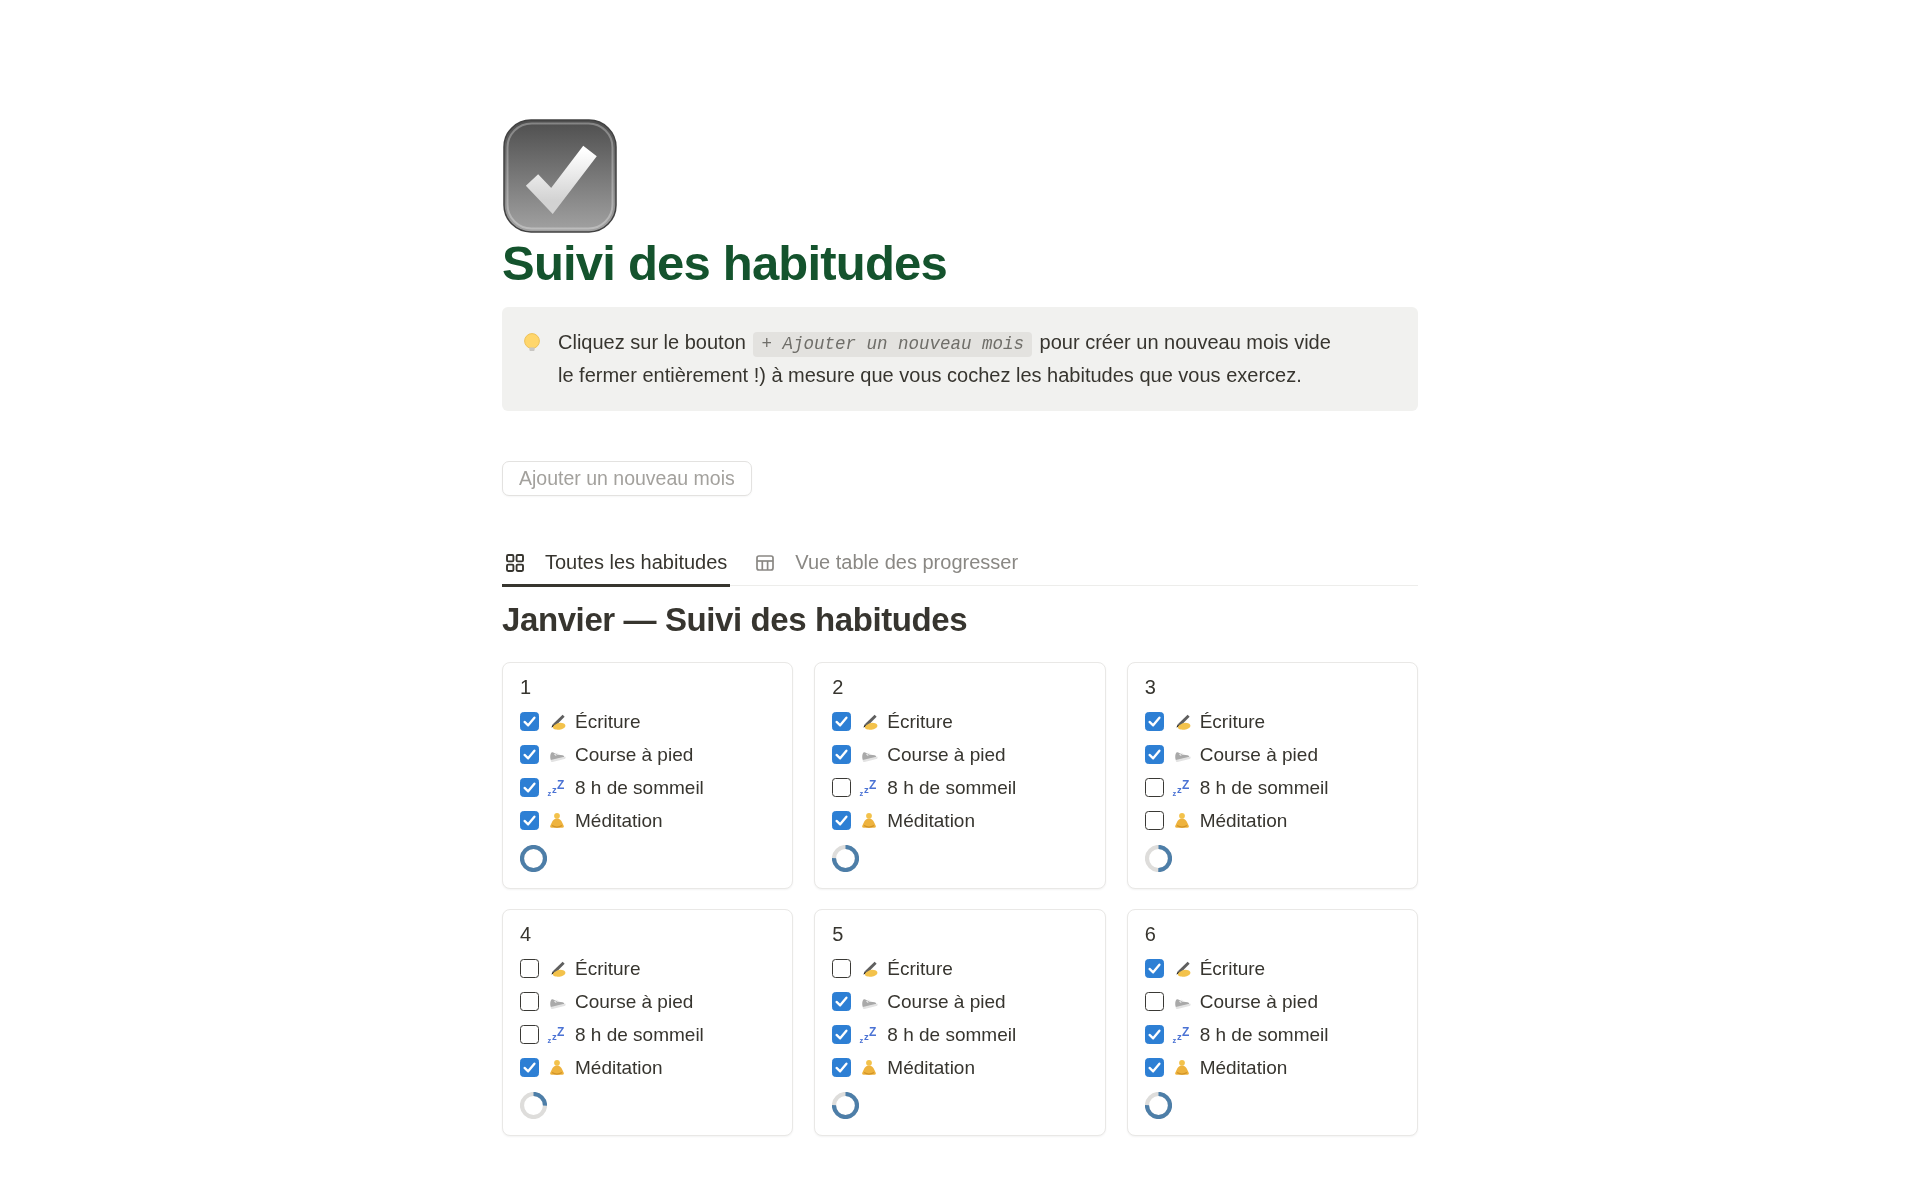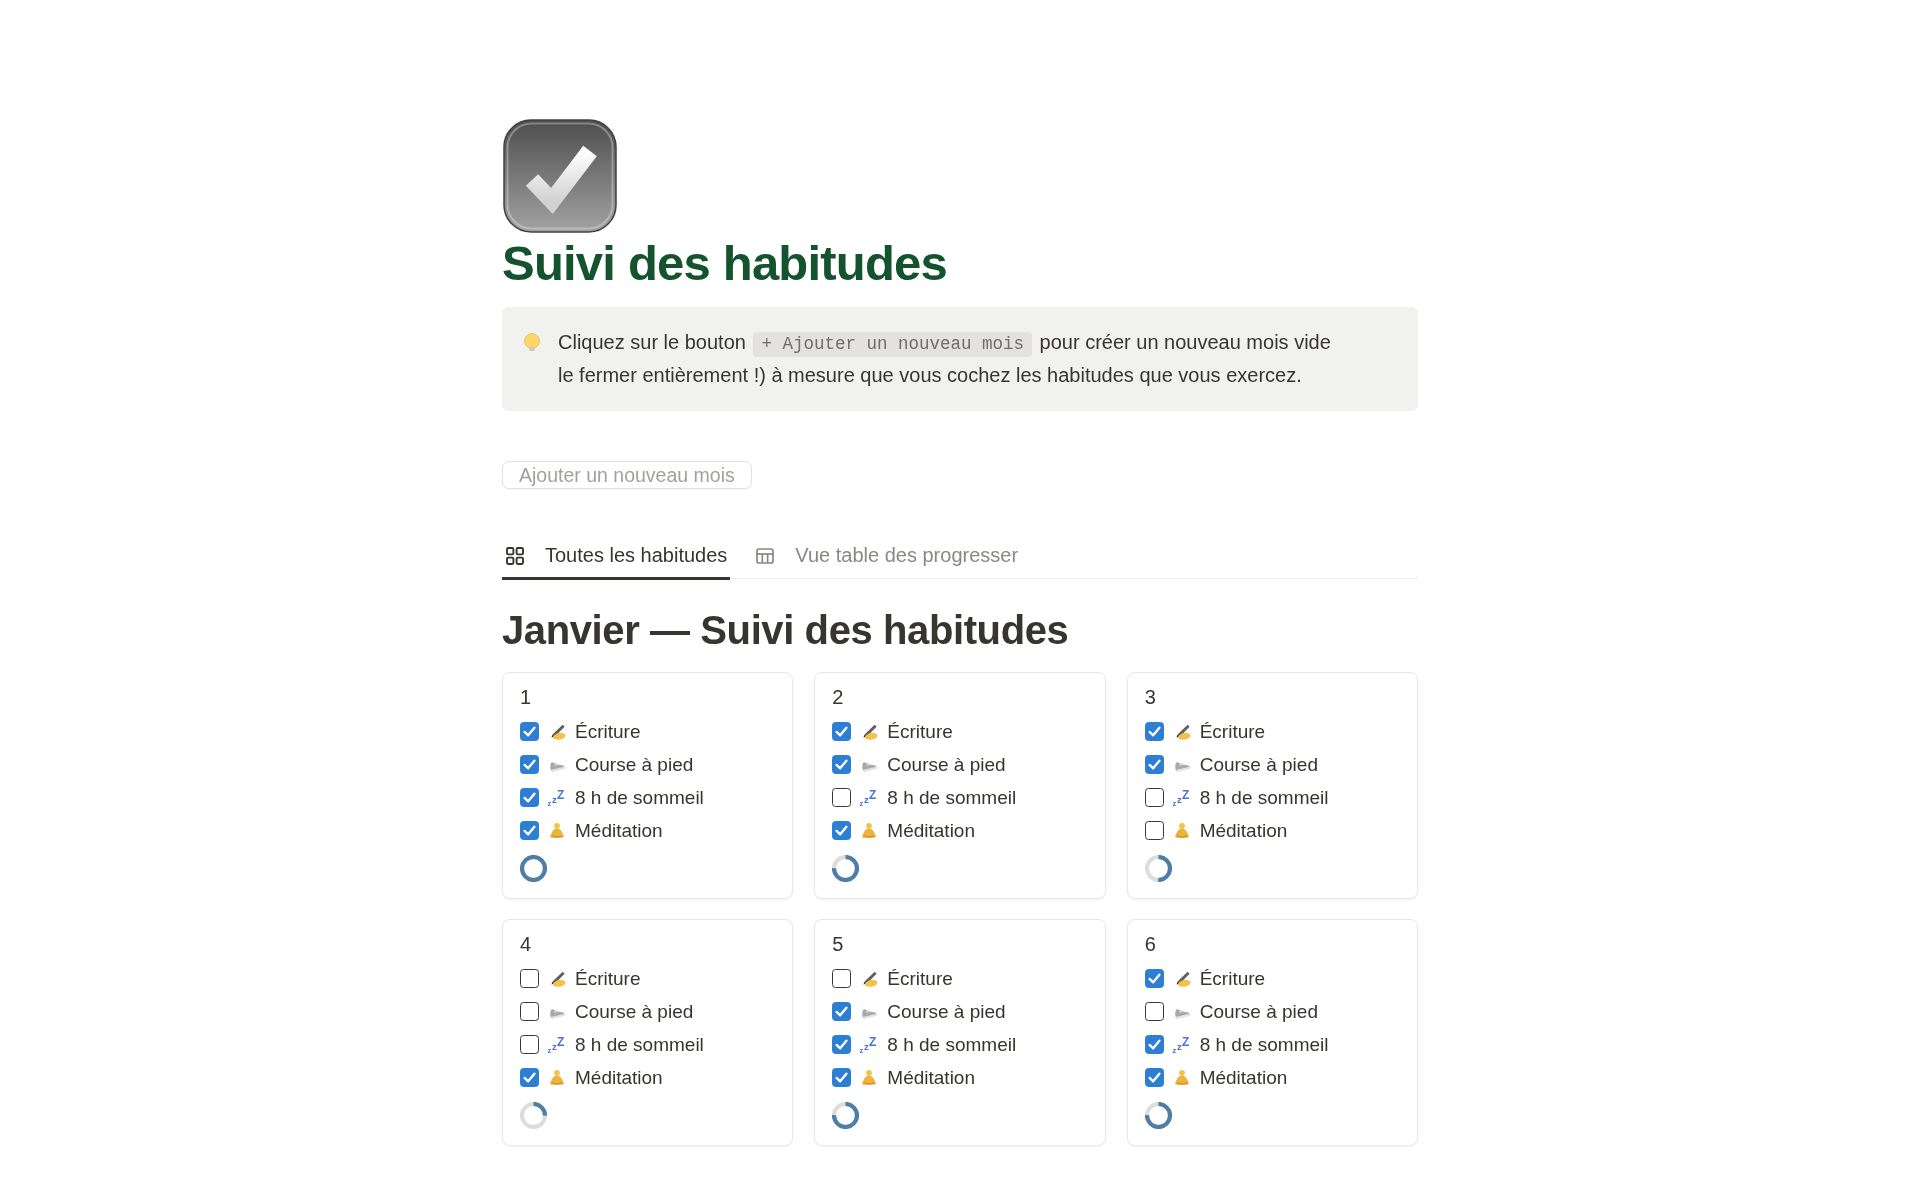--- a/index.html
+++ b/index.html
@@ -23,44 +23,44 @@
   
   .callout {
     margin-top:14px; background:#f1f1ef; border-radius:6px;
     padding:20px 22px 20px 18px; display:flex; gap:14px;
     font-size:20px; line-height:31px; color:#37352f;
   }
   .callout-icon { flex:0 0 24px; margin-top:4px; }
   .code-chip {
     font-family:"Liberation Mono", monospace; font-size:17.5px;
     background:#e3e2df; color:#6f6e69; border-radius:4px;
-    padding:2px 8px 3px; margin:0 2px; white-space:nowrap;
+    padding:2px 8px 3px; margin:0 2px; white-space:nowrap;font-style:italic;
   }
 
   
   .add-month-btn {
     margin-top:50px; display:inline-flex; align-items:center;
-    height:28px; padding:0 16px; background:#fff;
+    height:35px; padding:0 16px; background:#fff;
     border:1px solid #e3e2e0; border-radius:7px;
     box-shadow:0 1px 2px rgba(15,15,15,0.04);
     font-size:19.5px; color:#a3a19d; cursor:pointer;
   }
 
   
   .tabs { margin-top:55px; display:flex; gap:22px; border-bottom:1px solid #ededeb; }
   .tab {
     display:flex; align-items:center; gap:20px;
     padding:0 3px 10px; margin-bottom:-2px;
     border-bottom:3px solid transparent;
     font-size:20px; font-weight:500; color:#8a8884; cursor:pointer;
   }
   .tab.active { color:#37352f; border-bottom-color:#37352f; }
 
   
-  .section-title { margin-top:32px; font-size:40px; font-weight:700; letter-spacing:-0.4px; line-height:38px; }
+  .section-title { margin-top:15px; font-size:33px; font-weight:700; letter-spacing:-0.4px; line-height:38px; }
 
   
   .cards-grid {
     margin-top:23px; display:grid;
     grid-template-columns:repeat(3, 1fr); gap:20px 21px;
   }
   .card {
     background:#fff; border:1px solid #e9e8e6; border-radius:8px;
     box-shadow:0 1px 2px rgba(15,15,15,0.05);
     padding:12px 17px 16px; cursor:pointer;

